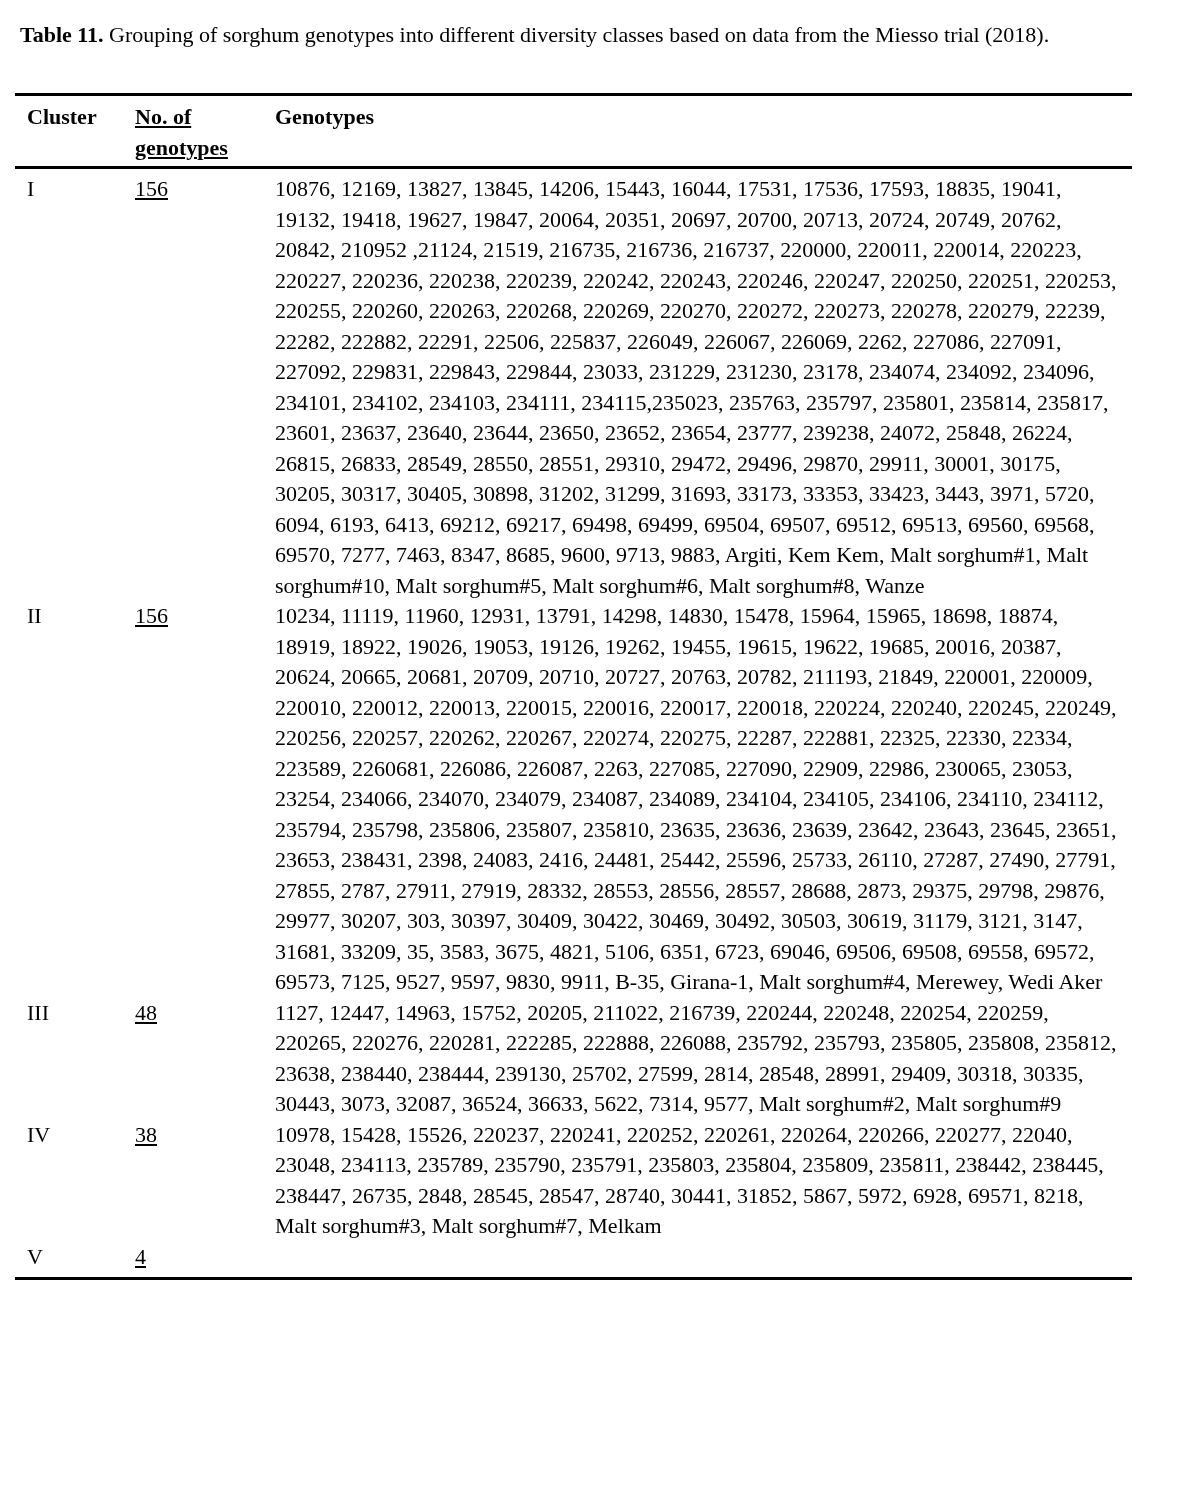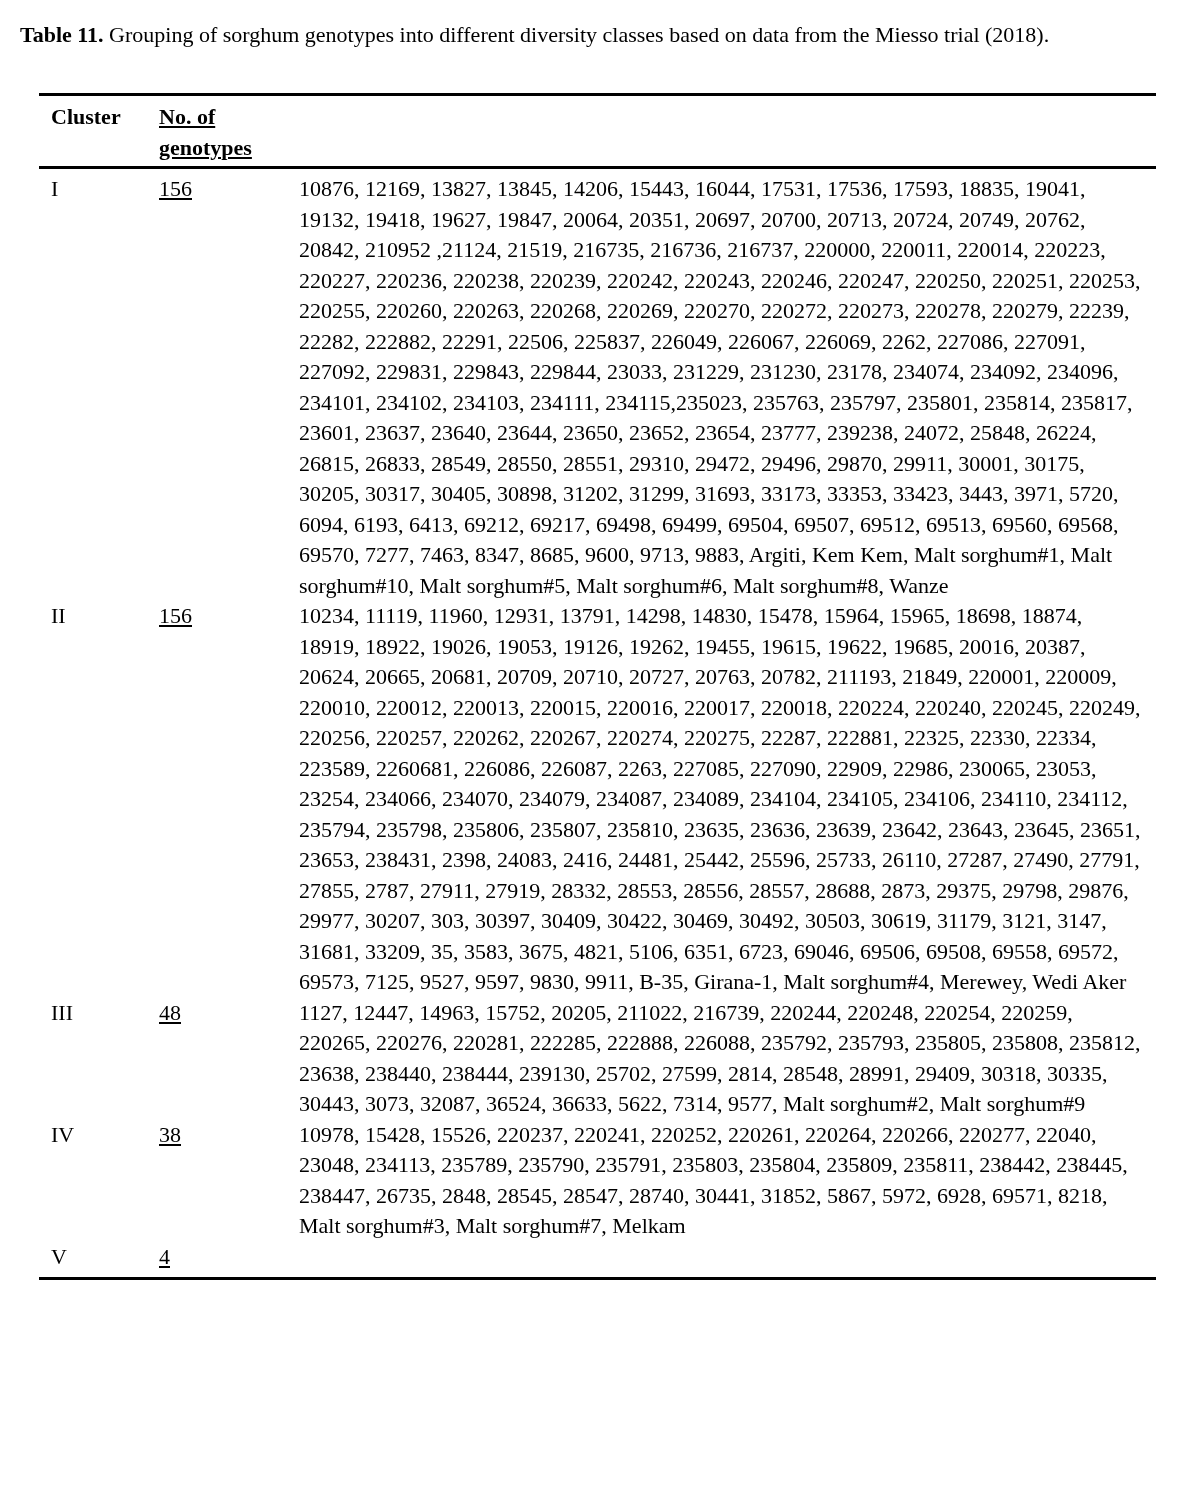--- a/index.html
+++ b/index.html
@@ -22,21 +22,21 @@
     left: 20px;
     top: 18px;
     width: 1140px;
     font-size: 22px;
     line-height: 33px;
     text-align: justify;
   }
   .caption .cap-label { font-weight: bold; }
   .table-wrap {
     position: absolute;
-    left: 39px;
+    left: 15px;
     top: 93px;
     width: 1117px;
     border-top: 3px solid #000000;
     border-bottom: 3px solid #000000;
     font-size: 22px;
     line-height: 30.5px;
   }
   .thead {
     display: flex;
     align-items: flex-start;
@@ -67,20 +67,21 @@
 
 <div class="page">
 
   <p class="caption"><span class="cap-label">Table 11.</span> <span>Grouping of sorghum genotypes into different diversity classes based on data from the Miesso trial (2018).</span></p>
 
   <div class="table-wrap">
 
     <div class="thead">
       <div class="col-cluster">Cluster</div>
       <div class="col-count">No. of genotypes</div>
+      <div class="col-geno">Genotypes</div>
     </div>
 
     <div class="tbody">
 
       <div class="trow">
         <div class="col-cluster">I</div>
         <div class="col-count">156</div>
         <div class="col-geno">10876, 12169, 13827, 13845, 14206, 15443, 16044, 17531, 17536, 17593, 18835, 19041, 19132, 19418, 19627, 19847, 20064, 20351, 20697, 20700, 20713, 20724, 20749, 20762, 20842, 210952 ,21124, 21519, 216735, 216736, 216737, 220000, 220011, 220014, 220223, 220227, 220236, 220238, 220239, 220242, 220243, 220246, 220247, 220250, 220251, 220253, 220255, 220260, 220263, 220268, 220269, 220270, 220272, 220273, 220278, 220279, 22239, 22282, 222882, 22291, 22506, 225837, 226049, 226067, 226069, 2262, 227086, 227091, 227092, 229831, 229843, 229844, 23033, 231229, 231230, 23178, 234074, 234092, 234096, 234101, 234102, 234103, 234111, 234115,235023, 235763, 235797, 235801, 235814, 235817, 23601, 23637, 23640, 23644, 23650, 23652, 23654, 23777, 239238, 24072, 25848, 26224, 26815, 26833, 28549, 28550, 28551, 29310, 29472, 29496, 29870, 29911, 30001, 30175, 30205, 30317, 30405, 30898, 31202, 31299, 31693, 33173, 33353, 33423, 3443, 3971, 5720, 6094, 6193, 6413, 69212, 69217, 69498, 69499, 69504, 69507, 69512, 69513, 69560, 69568, 69570, 7277, 7463, 8347, 8685, 9600, 9713, 9883, Argiti, Kem Kem, Malt sorghum#1, Malt sorghum#10, Malt sorghum#5, Malt sorghum#6, Malt sorghum#8, Wanze</div>
       </div>
 

